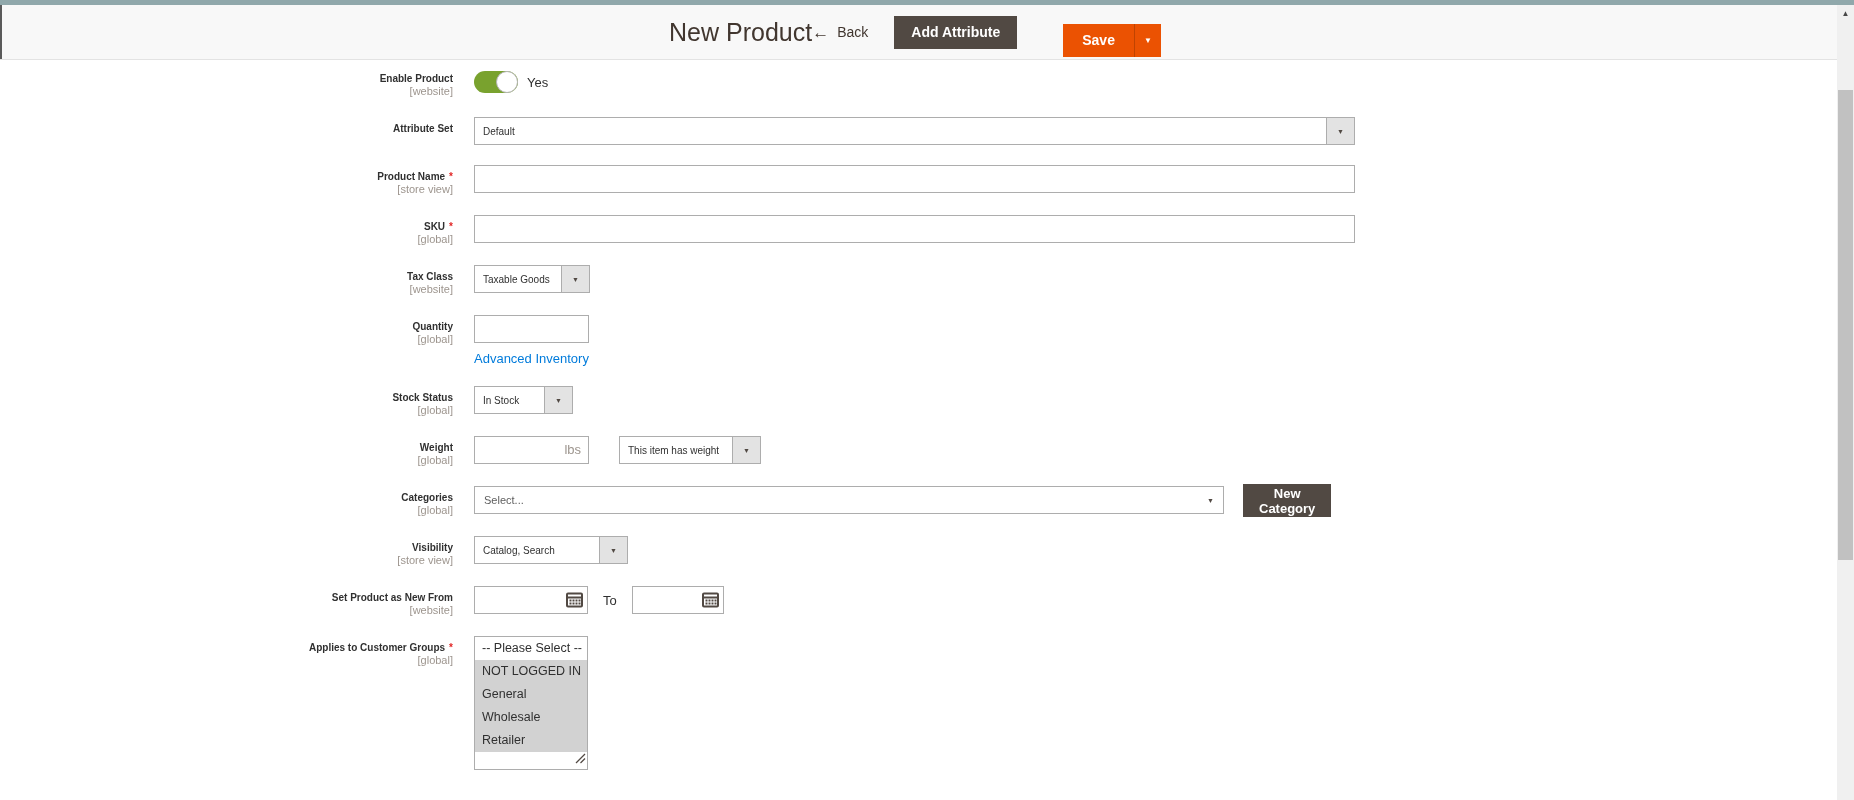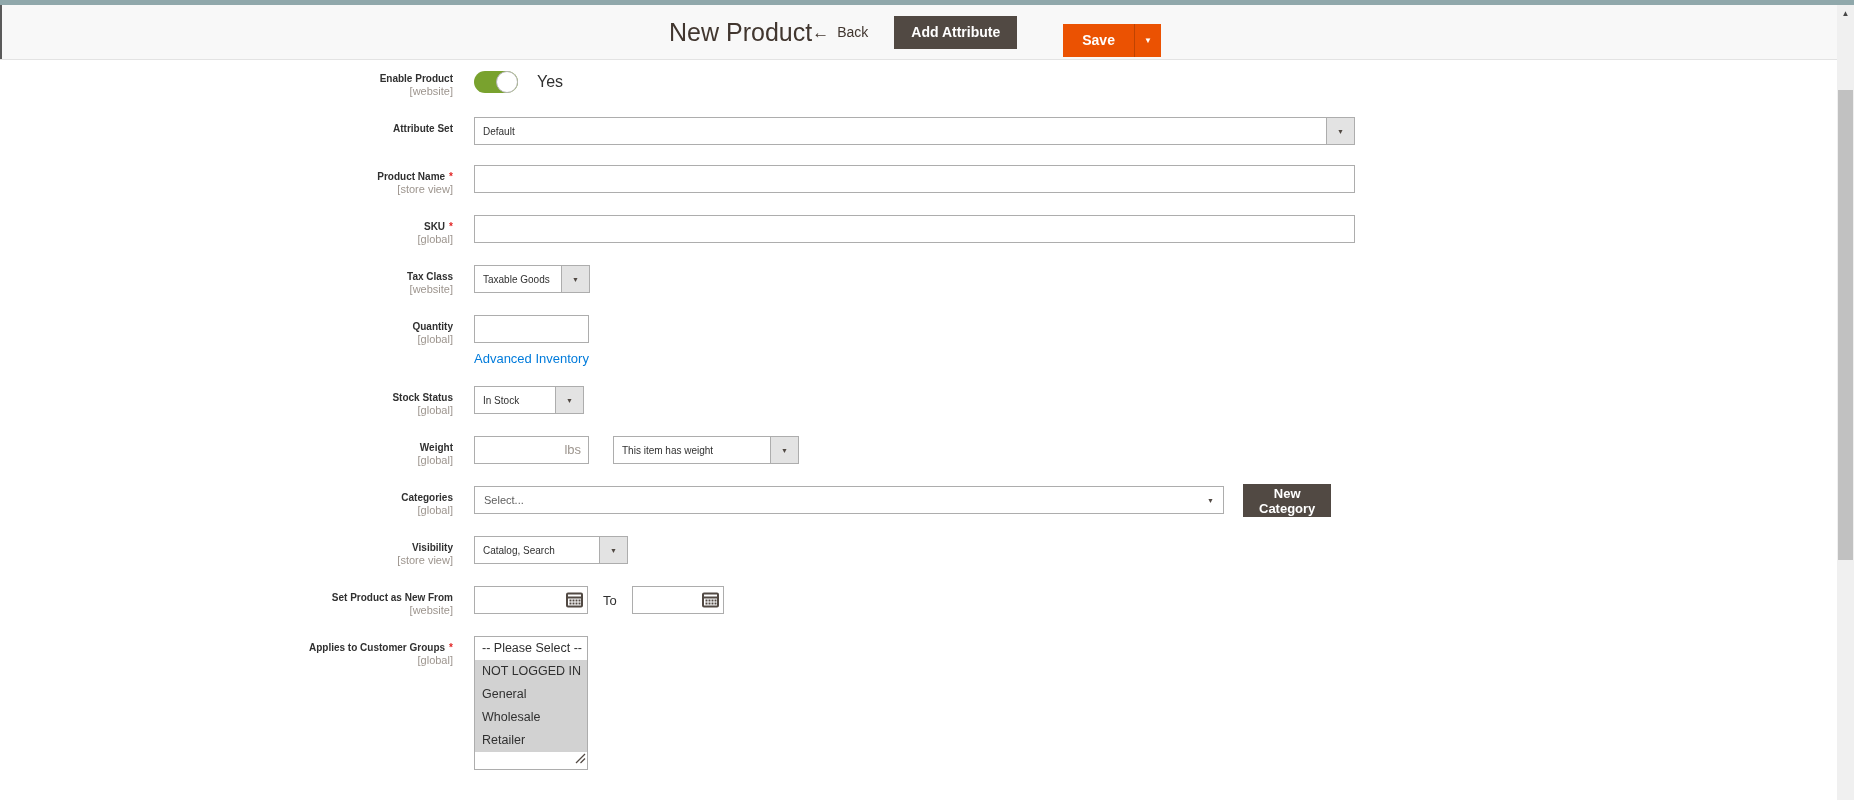--- a/index.html
+++ b/index.html
@@ -49,21 +49,21 @@
   .select-value { display:flex; align-items:center; padding:0 8px; font-size:10px; color:#303030; flex:1; }
   .select-arrow-btn { width:28px; background:#e3e3e3; border-left:1px solid #adadad;
                       display:flex; align-items:center; justify-content:center; flex:none; }
   .select-arrow-btn .caret { font-size:7px; color:#514943; }
 
   
   .toggle-wrap { display:flex; align-items:center; padding-top:2px; }
   .toggle { width:44px; height:22px; border-radius:11px; background:#79a22e; position:relative; cursor:pointer; flex:none; }
   .toggle-knob { position:absolute; right:0; top:0; width:22px; height:22px; border-radius:50%;
                  background:#fff; border:1px solid #b5b5b5; }
-  .toggle-label { margin-left:19px; font-size:16px; }
+  .toggle-label { margin-left:9px; font-size:13px; }
 
   .adv-link { display:inline-block; margin-top:8px; font-size:13px; color:#007bdb; text-decoration:none; cursor:pointer; }
 
   .weight-box { position:relative; display:inline-block; }
   .weight-unit { position:absolute; right:8px; top:6px; font-size:13px; color:#9d958e; }
 
   
   .cat-box { width:750px; height:28px; border:1px solid #adadad; background:#fff; display:flex;
              align-items:center; justify-content:space-between; padding:0 9px; cursor:pointer; }
   .cat-placeholder { font-size:11px; color:#5e5e5e; }
@@ -192,40 +192,40 @@
         <a class="adv-link">Advanced Inventory</a>
       </div>
     </div>
 
     <div class="form-row">
       <div class="label-col">
         <div class="field-label"><span>Stock Status</span></div>
         <div class="scope-note">[global]</div>
       </div>
       <div class="field-col">
-        <div class="select" style="width:110px">
+        <div class="select" style="width:99px">
           <span class="select-value">In Stock</span>
           <span class="select-arrow-btn">
             <span class="caret">▼</span>
           </span>
         </div>
       </div>
     </div>
 
     <div class="form-row">
       <div class="label-col">
         <div class="field-label"><span>Weight</span></div>
         <div class="scope-note">[global]</div>
       </div>
-      <div class="field-col" style="display:flex; align-items:flex-start; gap:24px;justify-content:center;">
+      <div class="field-col" style="display:flex; align-items:flex-start; gap:30px;justify-content:center;">
         <span class="weight-box">
           <input class="text-input" style="width: 115px; padding-right: 32px;" value="">
           <span class="weight-unit">lbs</span>
         </span>
-        <div class="select" style="width:186px">
+        <div class="select" style="width:142px">
           <span class="select-value">This item has weight</span>
           <span class="select-arrow-btn">
             <span class="caret">▼</span>
           </span>
         </div>
       </div>
     </div>
 
     <div class="form-row">
       <div class="label-col">

